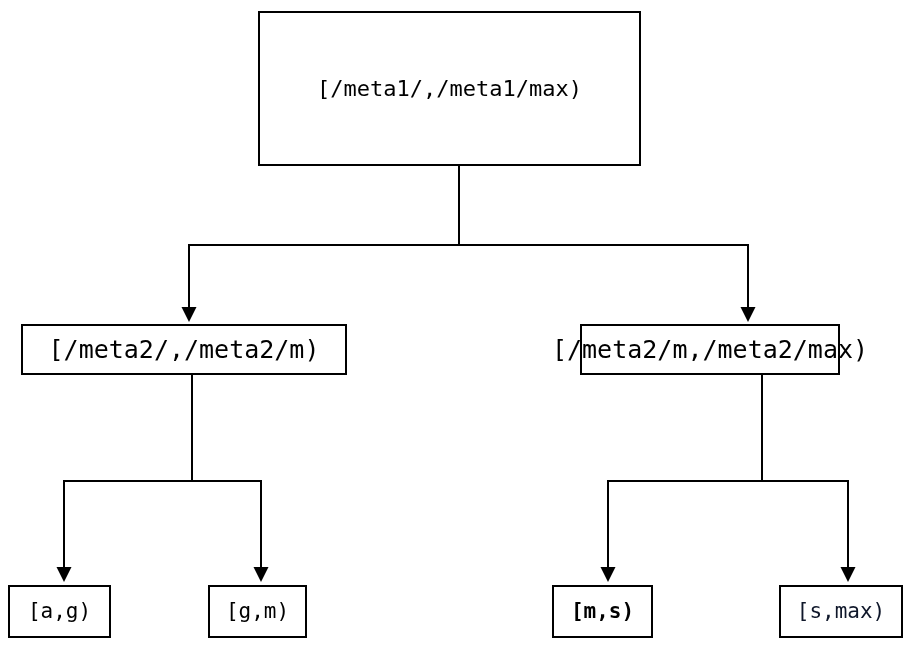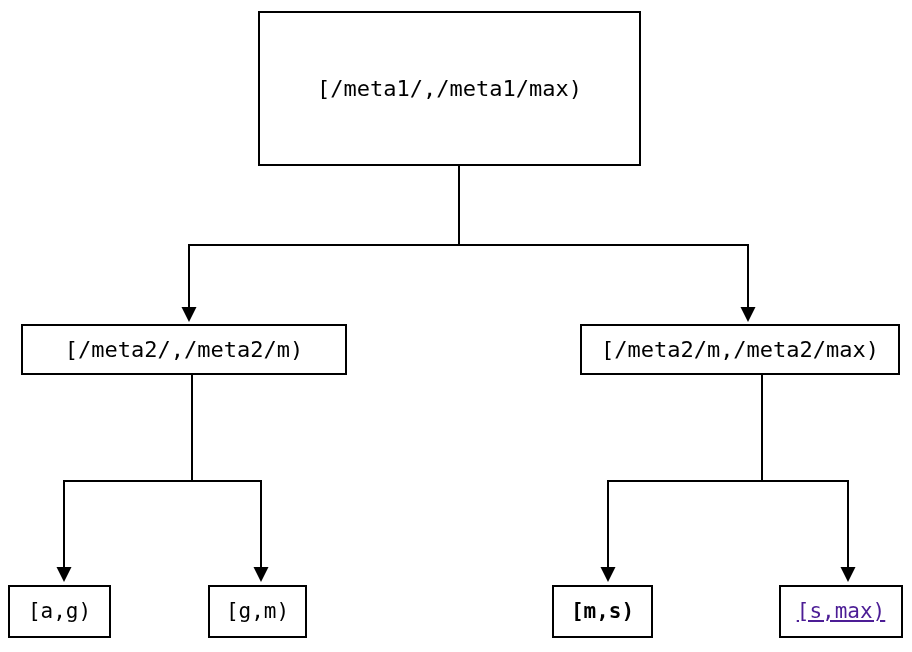--- a/index.html
+++ b/index.html
@@ -38,21 +38,21 @@
     z-index: 2;
   }
   .node-label {
     font-family: "DejaVu Sans Mono", "Liberation Mono", monospace;
     color: #000000;
     white-space: pre;
     letter-spacing: 0px;
     line-height: 1;
   }
   .level-0 .node-label { font-size: 22px; }
-  .level-1 .node-label { font-size: 22px; }
+  .level-1 .node-label { font-size: 25px; }
   .level-2 .node-label { font-size: 21px; }
 </style>
 </head>
 <body>
 
 <div id="diagram-root">
   <svg id="tree-edges" width="912" height="652" viewBox="0 0 912 652" xmlns="http://www.w3.org/2000/svg">
       <g>
         <path d="M 459 166 L 459 245 M 459 245 L 189 245 L 189 307" fill="none" stroke="#000000" stroke-width="2"></path>
         <polygon points="181.5,307 196.5,307 189,322" fill="#000000"></polygon>
@@ -77,28 +77,28 @@
         <path d="M 762 375 L 762 481 M 762 481 L 848 481 L 848 567" fill="none" stroke="#000000" stroke-width="2"></path>
         <polygon points="840.5,567 855.5,567 848,582" fill="#000000"></polygon>
       </g>
     </svg>
 <div class="node-box level-0" style="left: 258px; top: 11px; width: 383px; height: 155px; border-color: rgb(0, 0, 0);">
       <span class="node-label" style="color: rgb(0, 0, 0);">[/meta1/,/meta1/max)</span>
     </div>
     <div class="node-box level-1" style="left: 21px; top: 324px; width: 326px; height: 51px; border-color: rgb(0, 0, 0);">
       <span class="node-label" style="color: rgb(0, 0, 0);">[/meta2/,/meta2/m)</span>
     </div>
-    <div class="node-box level-1" style="left: 580px; top: 324px; width: 320px; height: 51px; border-color: rgb(0, 0, 0);">
+    <div class="node-box level-1" style="left: 580px; top: 324px; width: 260px; height: 51px; border-color: rgb(0, 0, 0);">
       <span class="node-label" style="color: rgb(0, 0, 0);">[/meta2/m,/meta2/max)</span>
     </div>
     <div class="node-box level-2" style="left: 208px; top: 585px; width: 99px; height: 53px; border-color: rgb(0, 0, 0);">
       <span class="node-label" style="color: rgb(0, 0, 0);">[g,m)</span>
     </div>
     <div class="node-box level-2" style="left: 8px; top: 585px; width: 103px; height: 53px; border-color: rgb(0, 0, 0);">
       <span class="node-label" style="color: rgb(0, 0, 0);">[a,g)</span>
     </div>
     <div class="node-box level-2" style="left: 552px; top: 585px; width: 101px; height: 53px; border-color: rgb(0, 0, 0); font-weight: bold;">
       <span class="node-label" style="color: rgb(0, 0, 0);">[m,s)</span>
     </div>
     <div class="node-box level-2" style="left: 779px; top: 585px; width: 124px; height: 53px; border-color: rgb(0, 0, 0);">
-      <span class="node-label" style="color: #4c1d95; text-decoration: underline;">[s,max)</span>
+      <span class="node-label" style="color: #0f172a;">[s,max)</span>
     </div>
   </div>
 
 </body></html>

